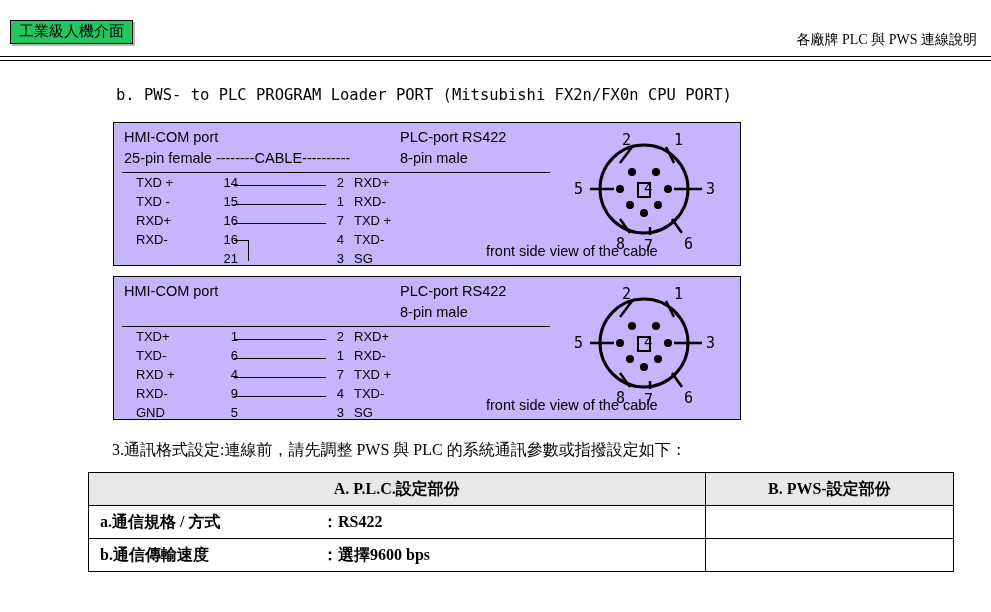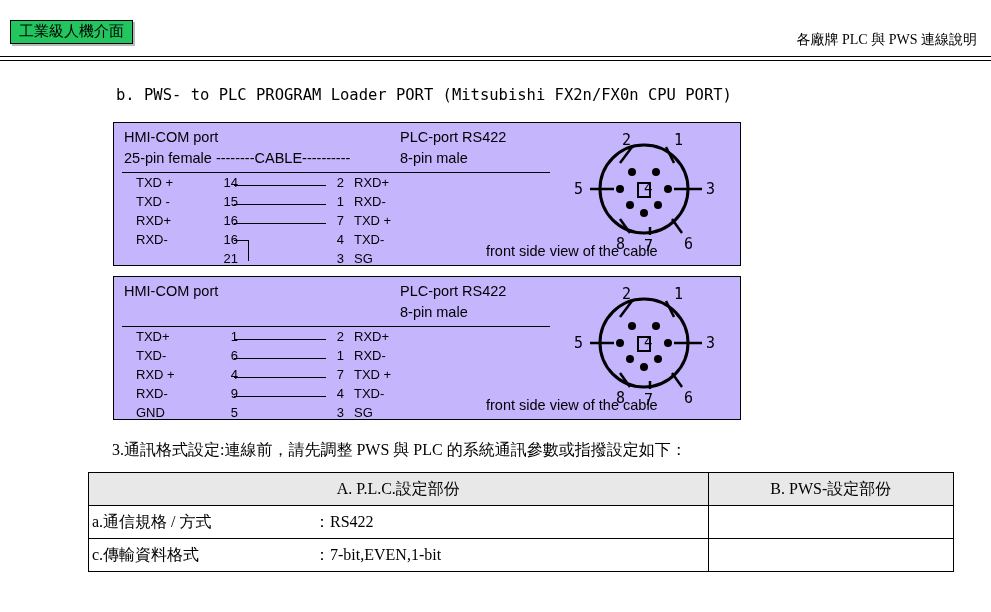--- a/index.html
+++ b/index.html
@@ -175,22 +175,22 @@
   .tbl {
     position: absolute;
     left: 88px;
     top: 472px;
     width: 866px;
     border-collapse: collapse;
     font-size: 16px;
   }
   .tbl td, .tbl th {
     border: 1px solid #000;
-    padding: 3px 3px;
-    font-weight: normal;
+    padding: 3px 11px;
+    font-weight: bold;
     vertical-align: middle;
   }
   .tbl thead td {
     text-align: center;
     background: #e8e8e8;
     height: 26px;
   }
   .tbl tbody td {
     height: 26px;
   }
@@ -386,20 +386,20 @@
         <div class="cell-flex">
           <span class="cell-label">a.通信規格 / 方式</span>
           <span class="cell-val">：RS422</span>
         </div>
       </td>
       <td></td>
     </tr>
     <tr>
       <td>
         <div class="cell-flex">
-          <span class="cell-label">c.傳輸資料格式</span>
-          <span class="cell-val">：7-bit,EVEN,1-bit</span>
+          <span class="cell-label">b.通信傳輸速度</span>
+          <span class="cell-val">：選擇9600 bps</span>
         </div>
       </td>
       <td></td>
     </tr>
   </tbody>
 </table>
 
 </body></html>

